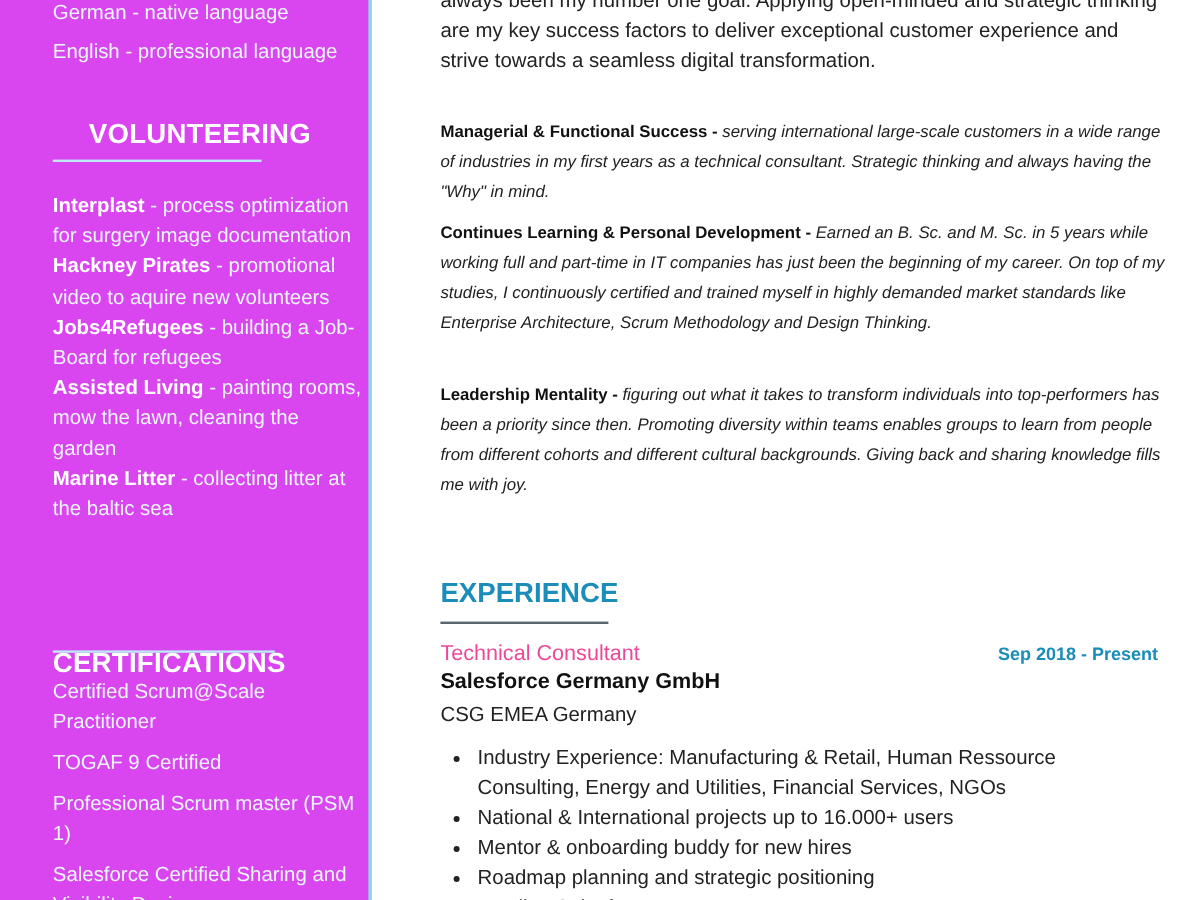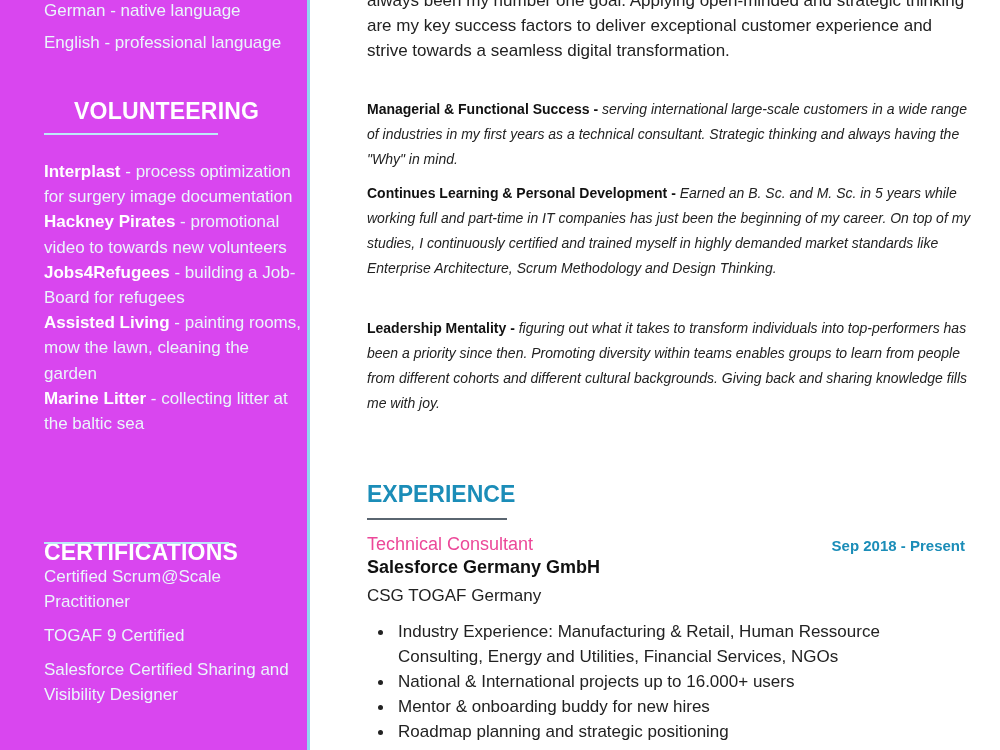--- a/index.html
+++ b/index.html
@@ -59,32 +59,33 @@
 
   <aside class="sidebar">
     <div class="lang-line" style="top:0px;">German - native language</div>
     <div class="lang-line" style="top:32px;">English - professional language</div>
 
     <div class="side-heading" style="top:98px;margin-left:30px;">VOLUNTEERING</div>
     <div class="side-rule" style="top:133px; width:174px;"></div>
 
     <div class="vol-list">
       <div><span class="org">Interplast</span><span> - process optimization for surgery image documentation</span></div>
-      <div><span class="org">Hackney Pirates</span><span> - promotional video to towards new volunteers</span></div>
+      <div><span class="org">Hackney Pirates</span><span> - promotional video to aquire new volunteers</span></div>
       <div><span class="org">Jobs4Refugees</span><span> - building a Job-Board for refugees</span></div>
       <div><span class="org">Assisted Living</span><span> - painting rooms, mow the lawn, cleaning the garden</span></div>
       <div><span class="org">Marine Litter</span><span> - collecting litter at the baltic sea</span></div>
     </div>
 
     <div class="side-heading" style="top:507px;margin-top:32px;">CERTIFICATIONS</div>
     <div class="side-rule" style="top:542px; width:185px;"></div>
 
     <div class="cert-list">
       <div class="cert">Certified Scrum@Scale Practitioner</div>
       <div class="cert">TOGAF 9 Certified</div>
+      <div class="cert">Professional Scrum master (PSM 1)</div>
       <div class="cert">Salesforce Certified Sharing and Visibility Designer</div>
     </div>
   </aside>
 
   <div class="summary">always been my number one goal. Applying open-minded and strategic thinking are my key success factors to deliver exceptional customer experience and strive towards a seamless digital transformation.</div>
 
   <div class="strength" style="top:97px;">
     <span class="lead">Managerial &amp; Functional Success - </span><span class="desc">serving international large-scale customers in a wide range of industries in my first years as a technical consultant. Strategic thinking and always having the "Why" in mind.</span>
   </div>
   <div class="strength" style="top:181px;">
@@ -93,21 +94,21 @@
   <div class="strength" style="top:316px;">
     <span class="lead">Leadership Mentality - </span><span class="desc">figuring out what it takes to transform individuals into top-performers has been a priority since then. Promoting diversity within teams enables groups to learn from people from different cohorts and different cultural backgrounds. Giving back and sharing knowledge fills me with joy.</span>
   </div>
 
   <div class="main-heading">EXPERIENCE</div>
   <div class="main-rule"></div>
 
   <div class="job-title">Technical Consultant</div>
   <div class="job-company">Salesforce Germany GmbH</div>
   <div class="job-dates">Sep 2018 - Present</div>
-  <div class="job-unit">CSG TOGAF Germany</div>
+  <div class="job-unit">CSG EMEA Germany</div>
 
   <ul class="bullets">
     <li>Industry Experience: Manufacturing &amp; Retail, Human Ressource Consulting, Energy and Utilities, Financial Services, NGOs</li>
     <li>National &amp; International projects up to 16.000+ users</li>
     <li>Mentor &amp; onboarding buddy for new hires</li>
     <li>Roadmap planning and strategic positioning</li>
     <li>Leading Salesforce</li>
   </ul>
 
 </div>

